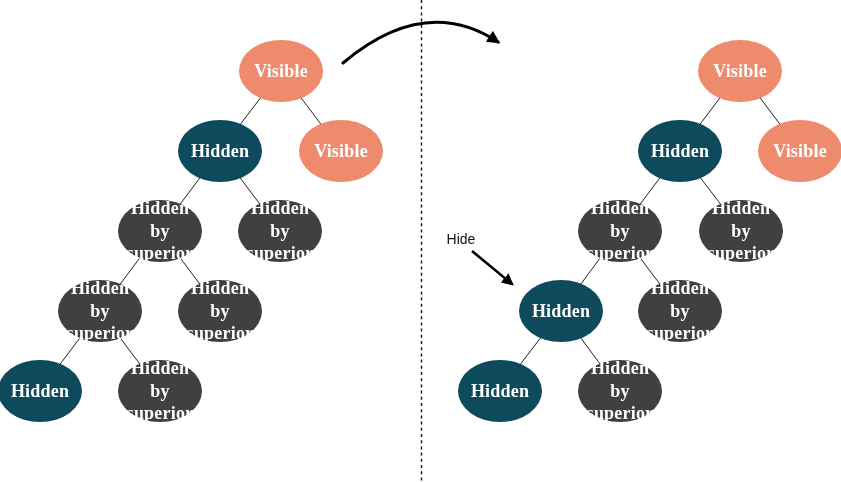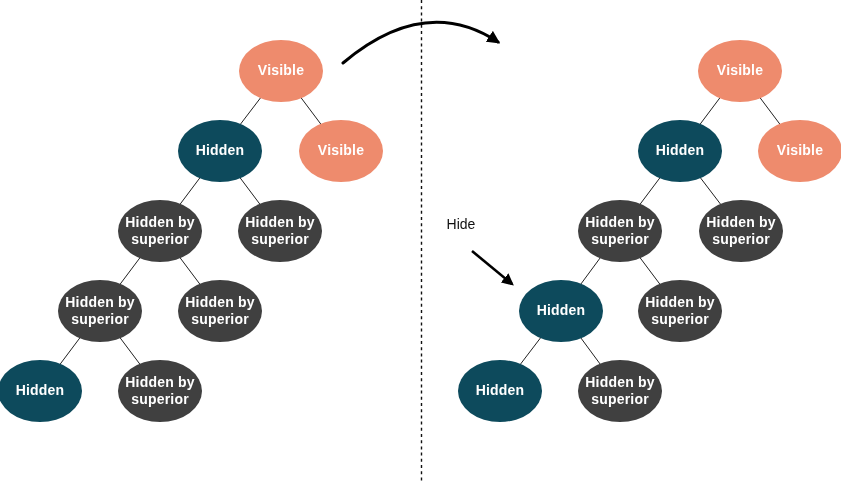--- a/index.html
+++ b/index.html
@@ -25,34 +25,35 @@
   .node {
     position: absolute;
     width: 84px;
     height: 62px;
     border-radius: 50%;
     display: flex;
     align-items: center;
     justify-content: center;
     text-align: center;
     color: #ffffff;
-    font-size: 14px;
+    font-size: 18px;
     font-weight: 600;
     line-height: 1.25;
     letter-spacing: 0.2px;
     padding: 0 6px;
     box-sizing: border-box;
+    font-family: Liberation Serif, serif;
   }
   .node.visible-node { background: #EE8B6D; }
   .node.hidden-node { background: #0D4A5C; align-items: center; }
   .node.hbs-node { background: #404040; }
   #hide-label {
     position: absolute;
     left: 438px;
-    top: 216px;
+    top: 231px;
     width: 46px;
     text-align: center;
     font-size: 14px;
     font-weight: 500;
     color: #111111;
   }
 </style>
 </head>
 <body>
 

